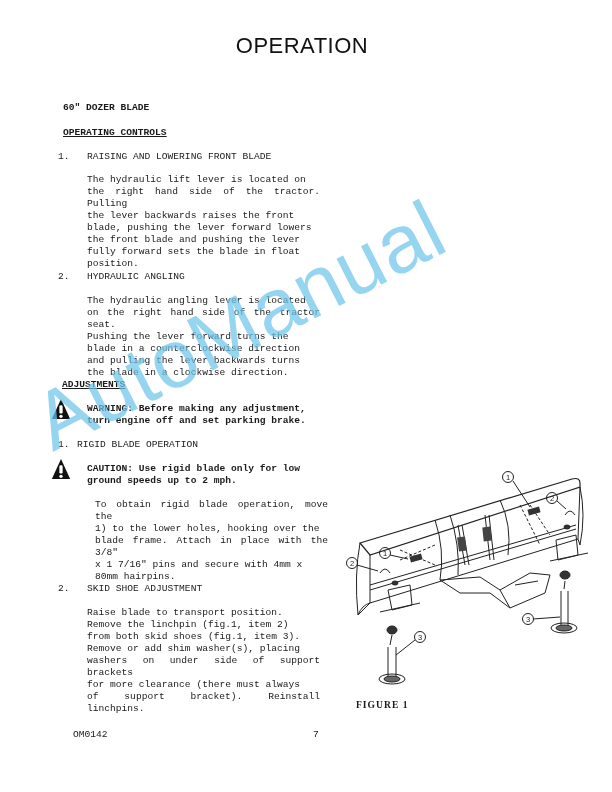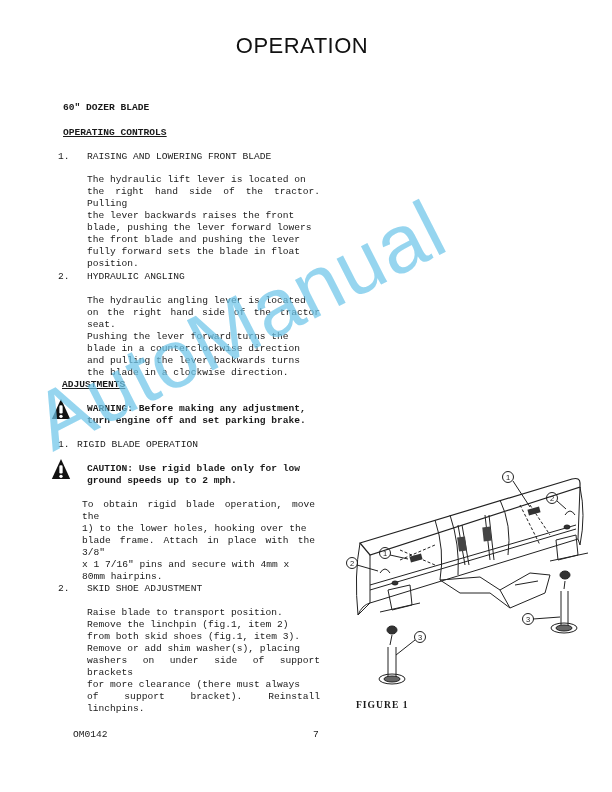--- a/index.html
+++ b/index.html
@@ -65,21 +65,21 @@
 <svg class="abs warn-icon" style="left:50px; top:458px;" viewBox="0 0 22 24">
   <path d="M11 1 L21 23 L1 23 Z" fill="#111"></path>
   <rect x="9.2" y="8" width="3.6" height="9" rx="1.5" fill="#fff"></rect>
   <circle cx="11" cy="20" r="1.8" fill="#fff"></circle>
 </svg>
 <div class="abs mono bold para" style="left:87px; top:463px;">
   <span>CAUTION:  Use rigid blade only for low</span>
   <span>ground speeds up to 2 mph.</span>
 </div>
 
-<div class="abs mono para" style="left:82px; top:499px;">
+<div class="abs mono para" style="left:95px; top:499px;">
   <span>To obtain rigid blade operation, move the</span>
   <span>1) to the lower holes, hooking over the</span>
   <span>blade frame. Attach in place with the 3/8"</span>
   <span>x 1 7/16" pins and secure with 4mm x</span>
   <span>80mm hairpins.</span>
 </div>
 
 <div class="abs mono num" style="top:583px;">2.</div>
 <div class="abs mono" style="left:87px; top:583px;">SKID SHOE ADJUSTMENT</div>
 <div class="abs mono para" style="left:87px; top:607px;">

